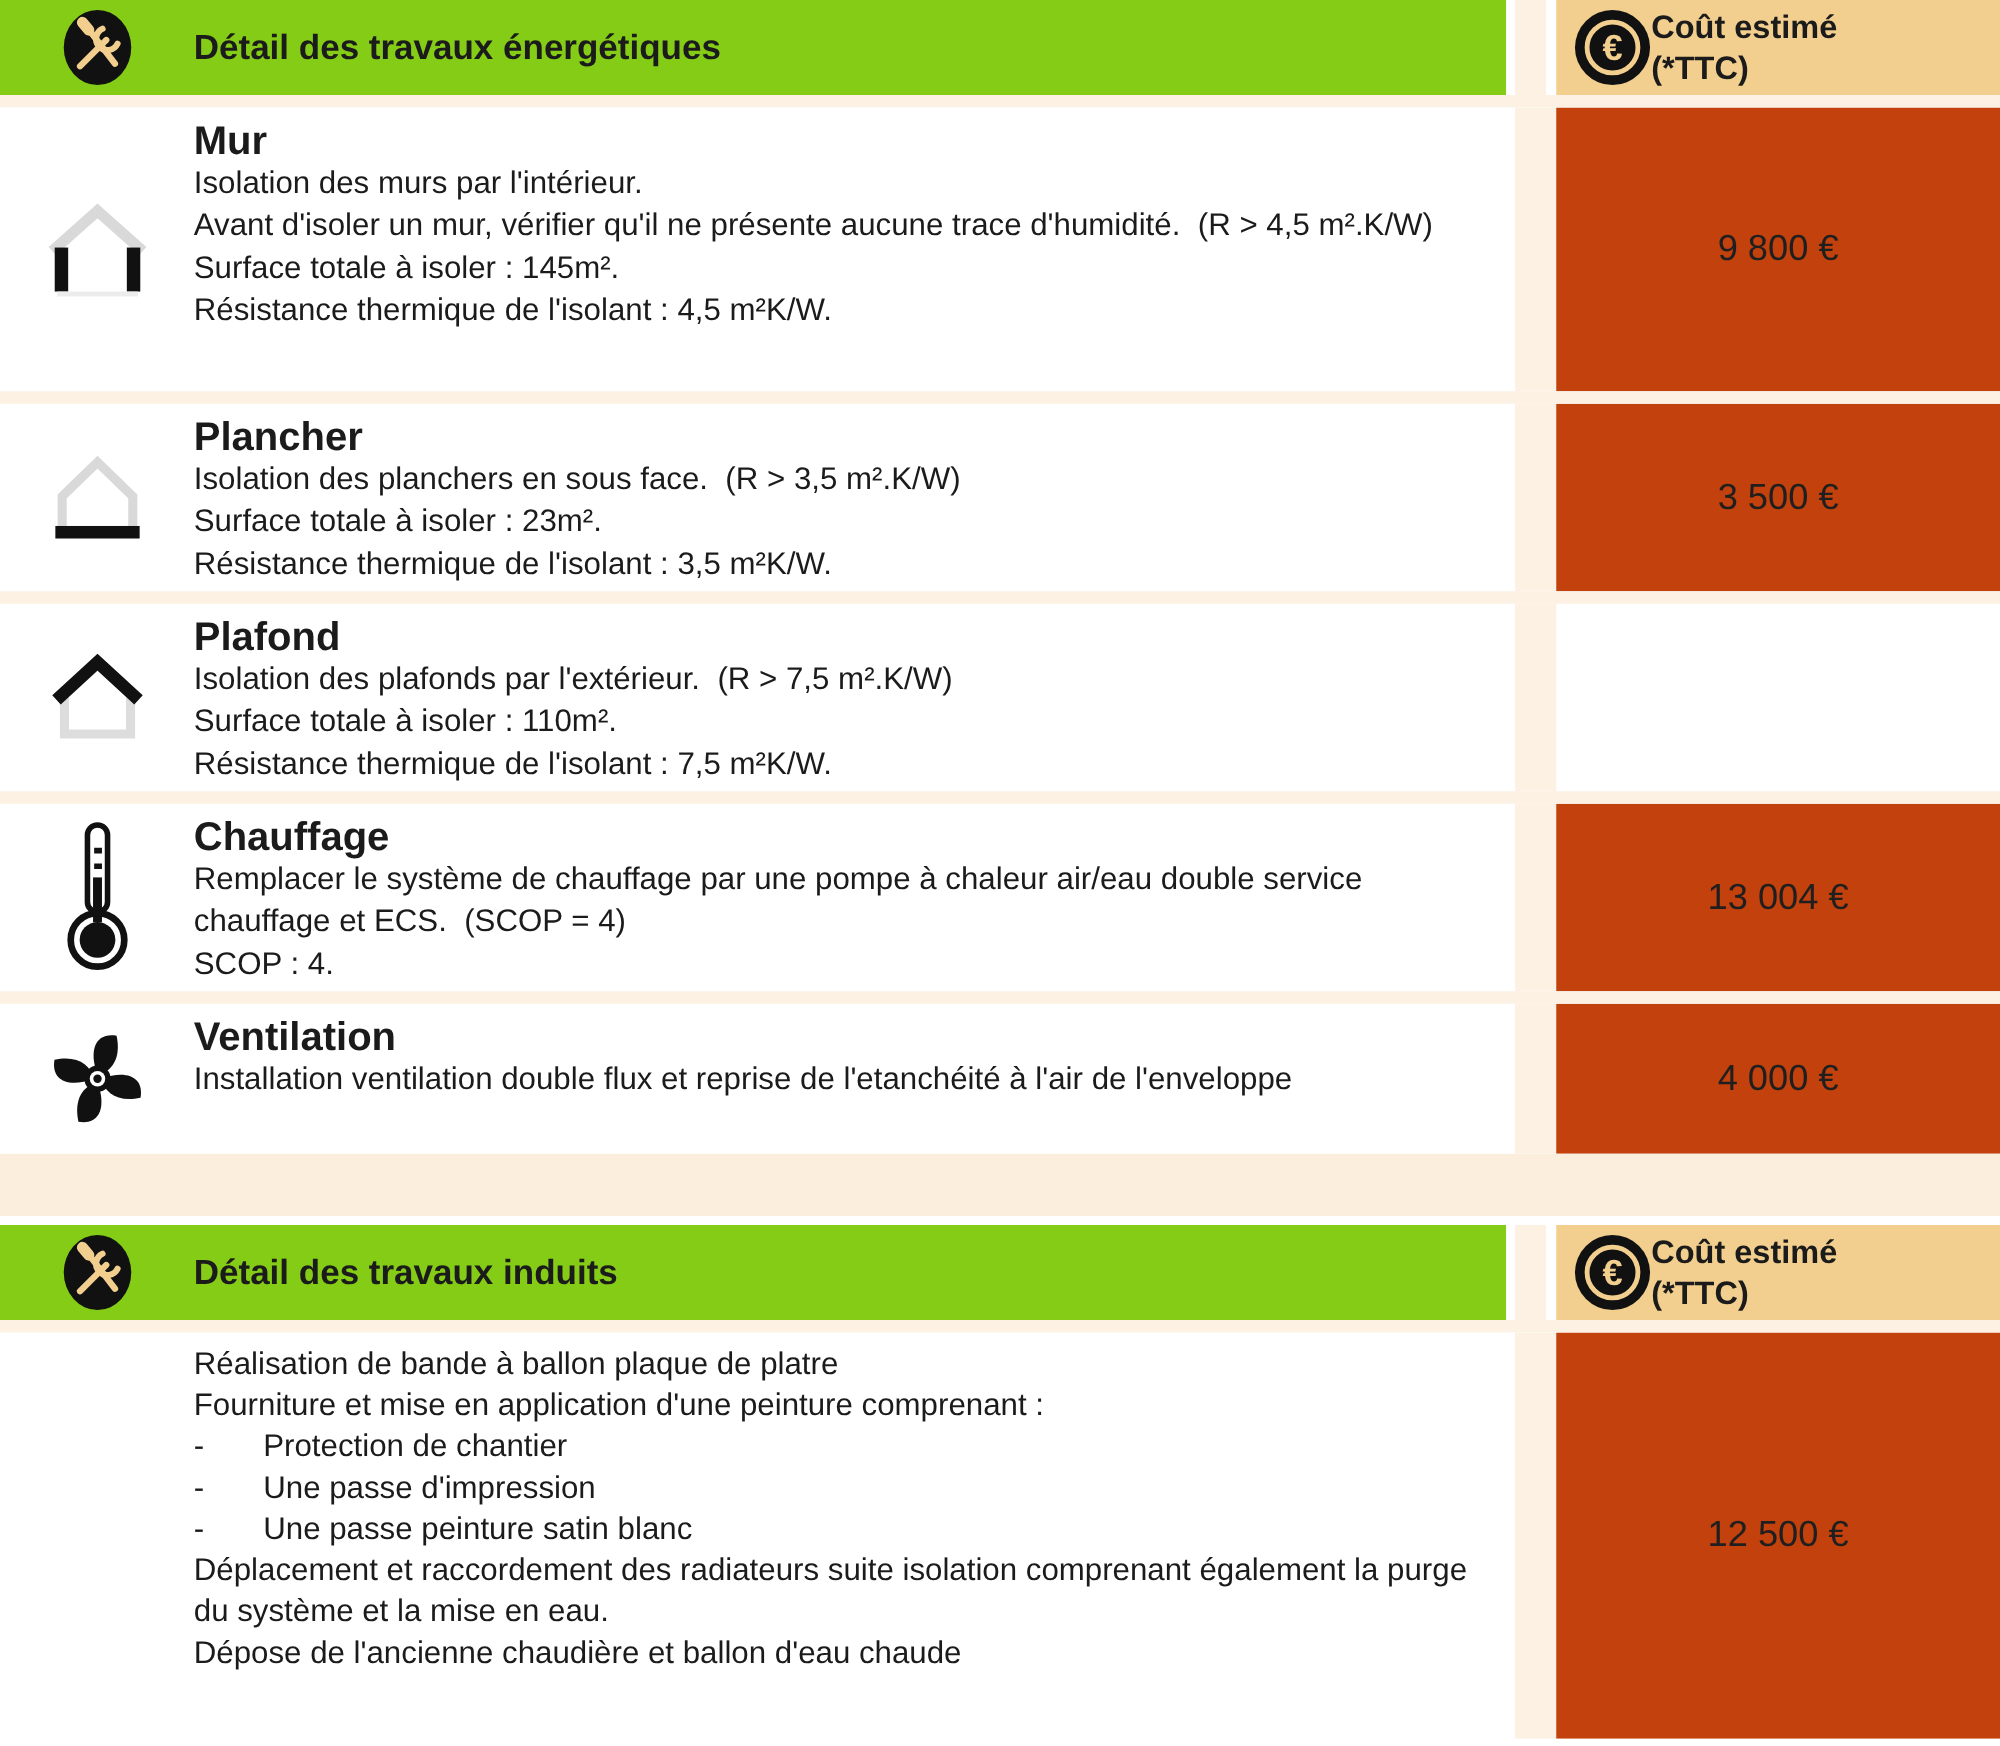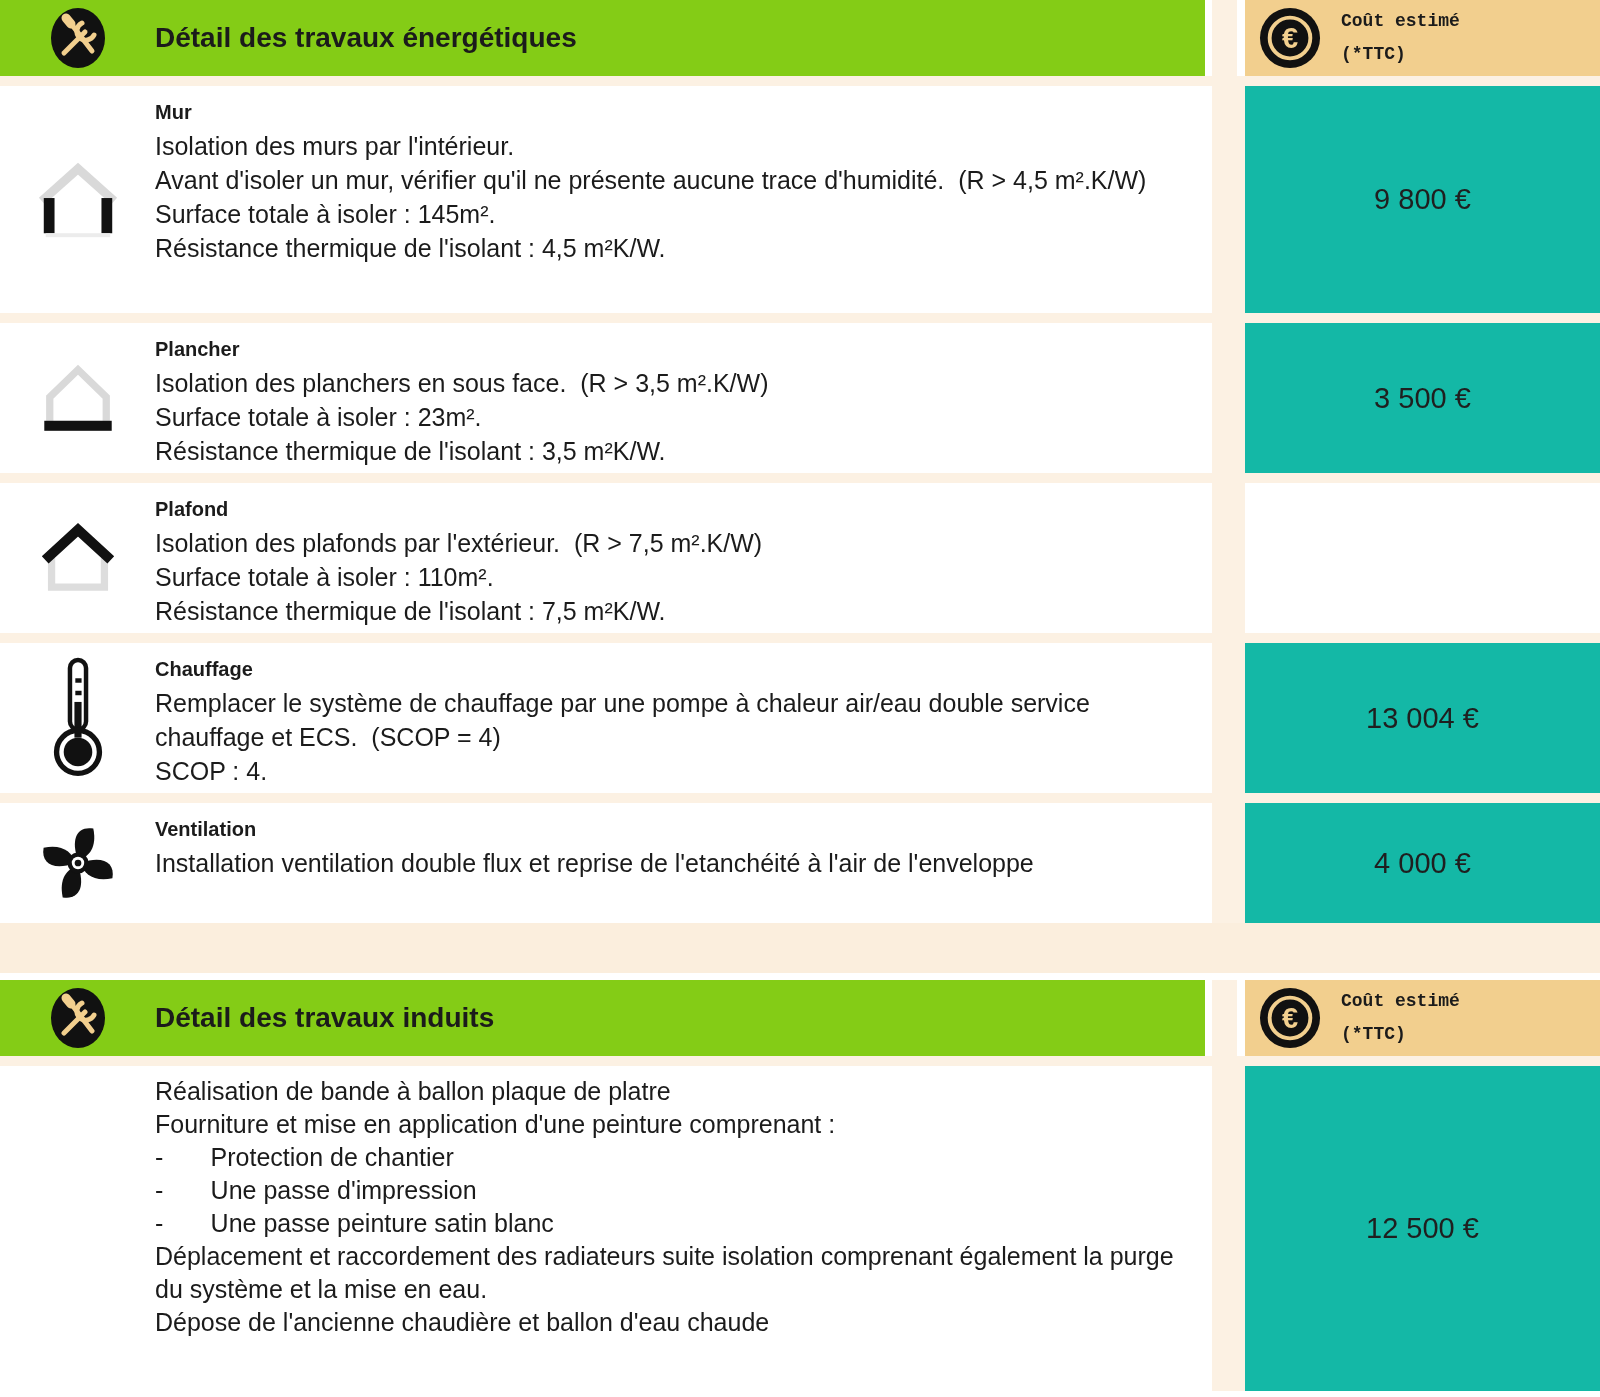--- a/index.html
+++ b/index.html
@@ -7,35 +7,35 @@
   .page{width:1600px;height:1397px;background:#ffffff;overflow:hidden;}
 
   
   .hrow{display:flex;height:76px;}
   .hmain{width:1205px;background:#84cc16;display:flex;align-items:center;}
   .hgap-w{width:7px;background:#ffffff;}
   .hgap-c{width:25px;background:#FCF1E3;}
   .hgap-w2{width:8px;background:#ffffff;}
   .hcost{flex:1;background:#F2CF8E;display:flex;align-items:center;padding-left:14px;box-sizing:border-box;}
   .htitle{font-weight:bold;font-size:28px;}
-  .hcost-text{margin-left:20px;font-weight:bold;font-size:18px;line-height:33px;font-family:Liberation Mono, monospace;}
+  .hcost-text{font-weight:bold;font-size:26px;line-height:33px;}
 
   
   .sep{height:10px;background:#FCF1E3;}
   .spacer{height:50px;background:#FBEEDD;}
   .prehdr{height:7px;background:#ffffff;}
 
   
   .row{display:flex;overflow:hidden;}
   .rmain{width:1212px;display:flex;background:#ffffff;}
   .rgap{width:33px;background:#FCF1E3;}
-  .rcost{flex:1;background:#14b8a6;display:flex;align-items:center;justify-content:center;font-size:29px;color:#1f1f1f;}
+  .rcost{flex:1;background:#c2410c;display:flex;align-items:center;justify-content:center;font-size:29px;color:#1f1f1f;}
   .icon-col{width:155px;flex:none;display:flex;align-items:center;justify-content:center;}
   .text-col{width:1050px;flex:none;padding-top:9px;box-sizing:border-box;}
-  .row-title{font-weight:bold;font-size:20px;line-height:34px;}
+  .row-title{font-weight:bold;font-size:32px;line-height:34px;}
   .line{font-size:25px;line-height:34px;white-space:pre-wrap;tab-size:8;}
   .row-induits .line{line-height:33px;}
   .h227{height:227px;}.h150{height:150px;}.h130{height:120px;}.h325{height:325px;}
 
   svg{display:block;}
 </style>
 </head>
 <body>
 
 <div class="page">

